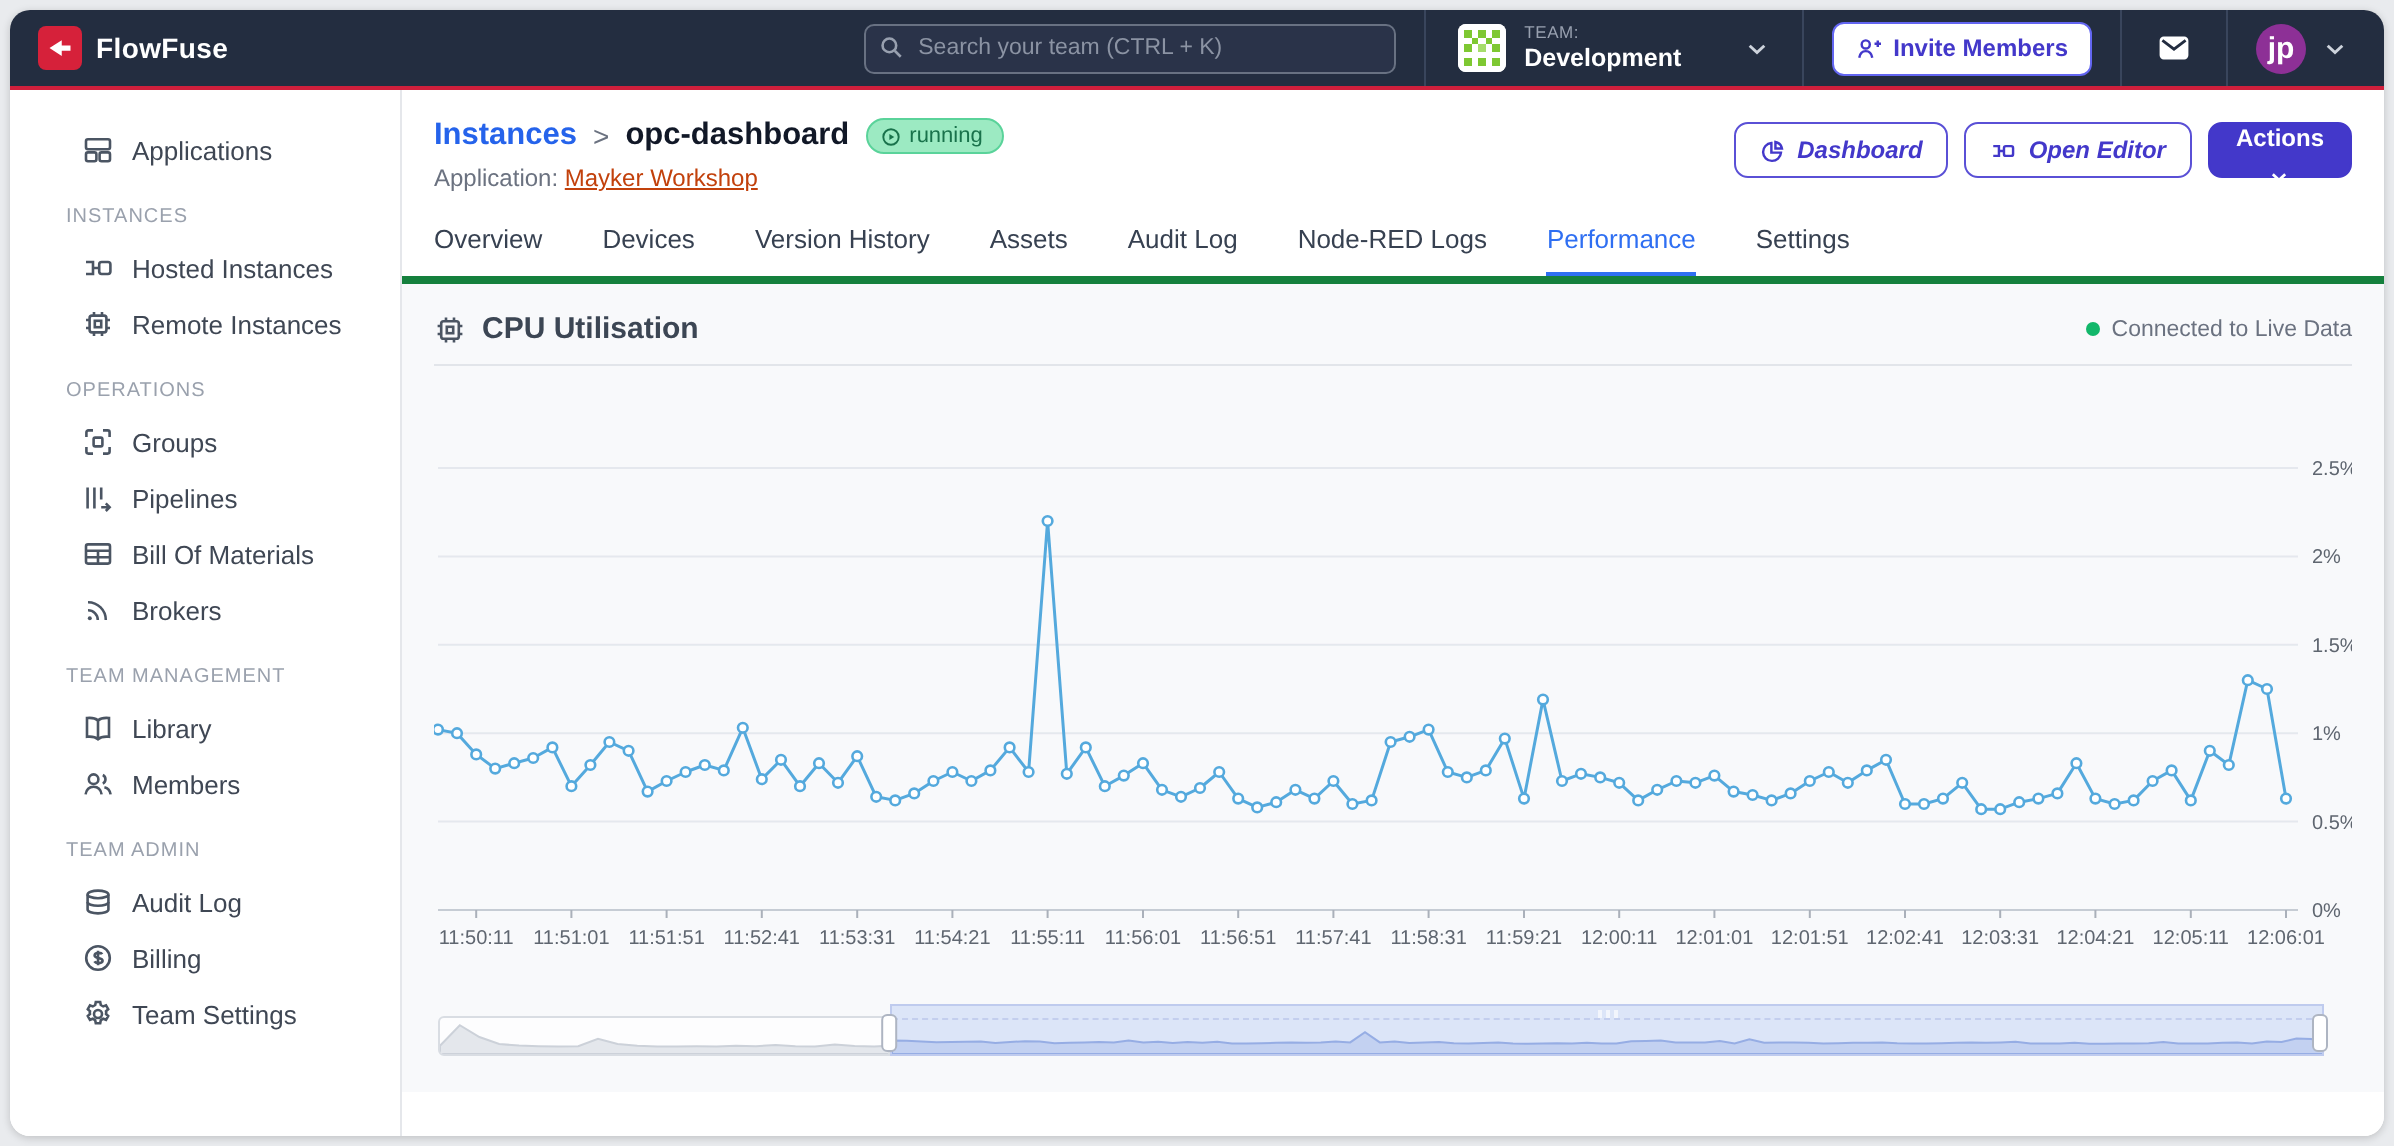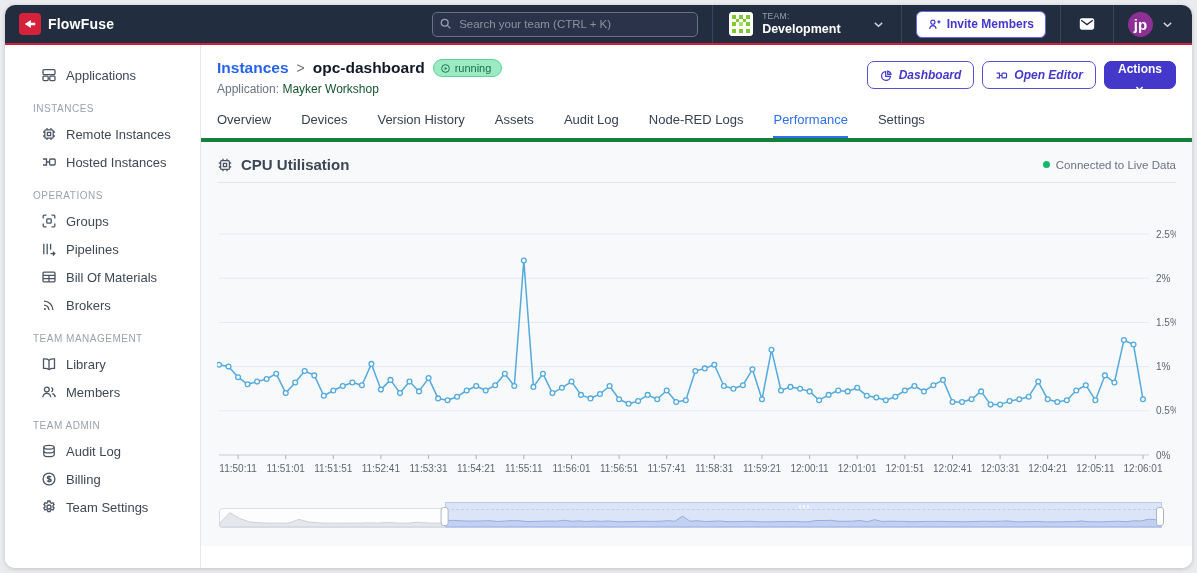--- a/index.html
+++ b/index.html
@@ -39,21 +39,21 @@
 
   .main { flex:1; display:flex; flex-direction:column; min-width:0; background:#fff; }
   .page-header { padding:14px 16px 6px 16px; display:flex; align-items:flex-start; }
   .crumb-line { display:flex; align-items:center; gap:8px; }
   .crumb-parent { color:#2563eb; font-size:15.5px; font-weight:bold; cursor:pointer; }
   .crumb-sep { color:#6b7280; font-size:14px; }
   .crumb-current { color:#111827; font-size:15.5px; font-weight:bold; }
   .badge-running { display:inline-flex; align-items:center; gap:4px; margin-left:0; background:#9ceac2; border:1px solid #5ad39a; color:#19724b; font-size:11px; padding:2px 10px 2px 6px; border-radius:999px; }
   .badge-running .icn { color:#19724b; }
   .app-line { margin-top:5px; font-size:12px; color:#6b7280; }
-  .app-link { color:#14532d; cursor:pointer; }
+  .app-link { color:#c2410c; cursor:pointer;text-decoration:underline; }
   .header-actions { margin-left:auto; display:flex; align-items:center; gap:8px; padding-top:2px; }
   .btn-outline { display:flex; align-items:center; gap:6px; background:#fff; border:1px solid #5a50d6; color:#4338ca; font-weight:bold; font-size:12px; height:28px; padding:0 12px; border-radius:7px; cursor:pointer; font-family:"Liberation Sans", sans-serif;font-style:italic; }
   .btn-solid { display:flex; align-items:center; gap:7px; background:#4338ca; border:1px solid #4338ca; color:#fff; font-weight:bold; font-size:12px; height:28px; padding:0 13px; border-radius:7px; cursor:pointer; font-family:"Liberation Sans", sans-serif;flex-direction:column; }
 
   .tabs { display:flex; gap:30px; padding:10px 16px 0 16px; border-bottom:4px solid #15803d; }
   .tab { font-size:13px; color:#374151; padding-bottom:9px; cursor:pointer; border-bottom:2px solid transparent; }
   .tab.active { color:#2f6ff2; border-bottom-color:#2f6ff2; }
 
   
   .panel { flex:1; background:#f8f9fb; margin-bottom:22px; padding:8px 16px 0 16px; min-height:0; }
@@ -185,35 +185,35 @@
               <rect x="2" y="9.2" width="5.2" height="4.4" rx="1"></rect>
               <rect x="8.8" y="9.2" width="5.2" height="4.4" rx="1"></rect>
             </svg>
           </span>
           <span>Applications</span>
         </div>
         <div class="sb-header">INSTANCES</div>
         <div class="sb-item">
           <span class="icn">
             <svg viewBox="0 0 16 16" fill="none" stroke="currentColor" stroke-width="1.3">
+              <rect x="8.6" y="5" width="5.6" height="6" rx="1.2"></rect>
+              <path d="M8.6 8H5.5M5.5 8V5H2M5.5 8v3H2"></path>
+            </svg>
+          </span>
+          <span>Hosted Instances</span>
+        </div>
+        <div class="sb-item">
+          <span class="icn">
+            <svg viewBox="0 0 16 16" fill="none" stroke="currentColor" stroke-width="1.3">
               <rect x="3.8" y="3.8" width="8.4" height="8.4" rx="1.2"></rect>
               <rect x="6.4" y="6.4" width="3.2" height="3.2"></rect>
               <path d="M6 3.8V2M10 3.8V2M6 14v-1.8M10 14v-1.8M3.8 6H2M3.8 10H2M14 6h-1.8M14 10h-1.8"></path>
             </svg>
           </span>
           <span>Remote Instances</span>
-        </div>
-        <div class="sb-item">
-          <span class="icn">
-            <svg viewBox="0 0 16 16" fill="none" stroke="currentColor" stroke-width="1.3">
-              <rect x="8.6" y="5" width="5.6" height="6" rx="1.2"></rect>
-              <path d="M8.6 8H5.5M5.5 8V5H2M5.5 8v3H2"></path>
-            </svg>
-          </span>
-          <span>Hosted Instances</span>
         </div>
         <div class="sb-header">OPERATIONS</div>
         <div class="sb-item">
           <span class="icn">
             <svg viewBox="0 0 16 16" fill="none" stroke="currentColor" stroke-width="1.3">
               <path d="M5.5 2.2H3.2a1 1 0 0 0-1 1v2.3M10.5 2.2h2.3a1 1 0 0 1 1 1v2.3M5.5 13.8H3.2a1 1 0 0 1-1-1v-2.3M10.5 13.8h2.3a1 1 0 0 0 1-1v-2.3"></path>
               <rect x="5.8" y="5.8" width="4.4" height="4.4" rx=".8"></rect>
             </svg>
           </span>
           <span>Groups</span>

